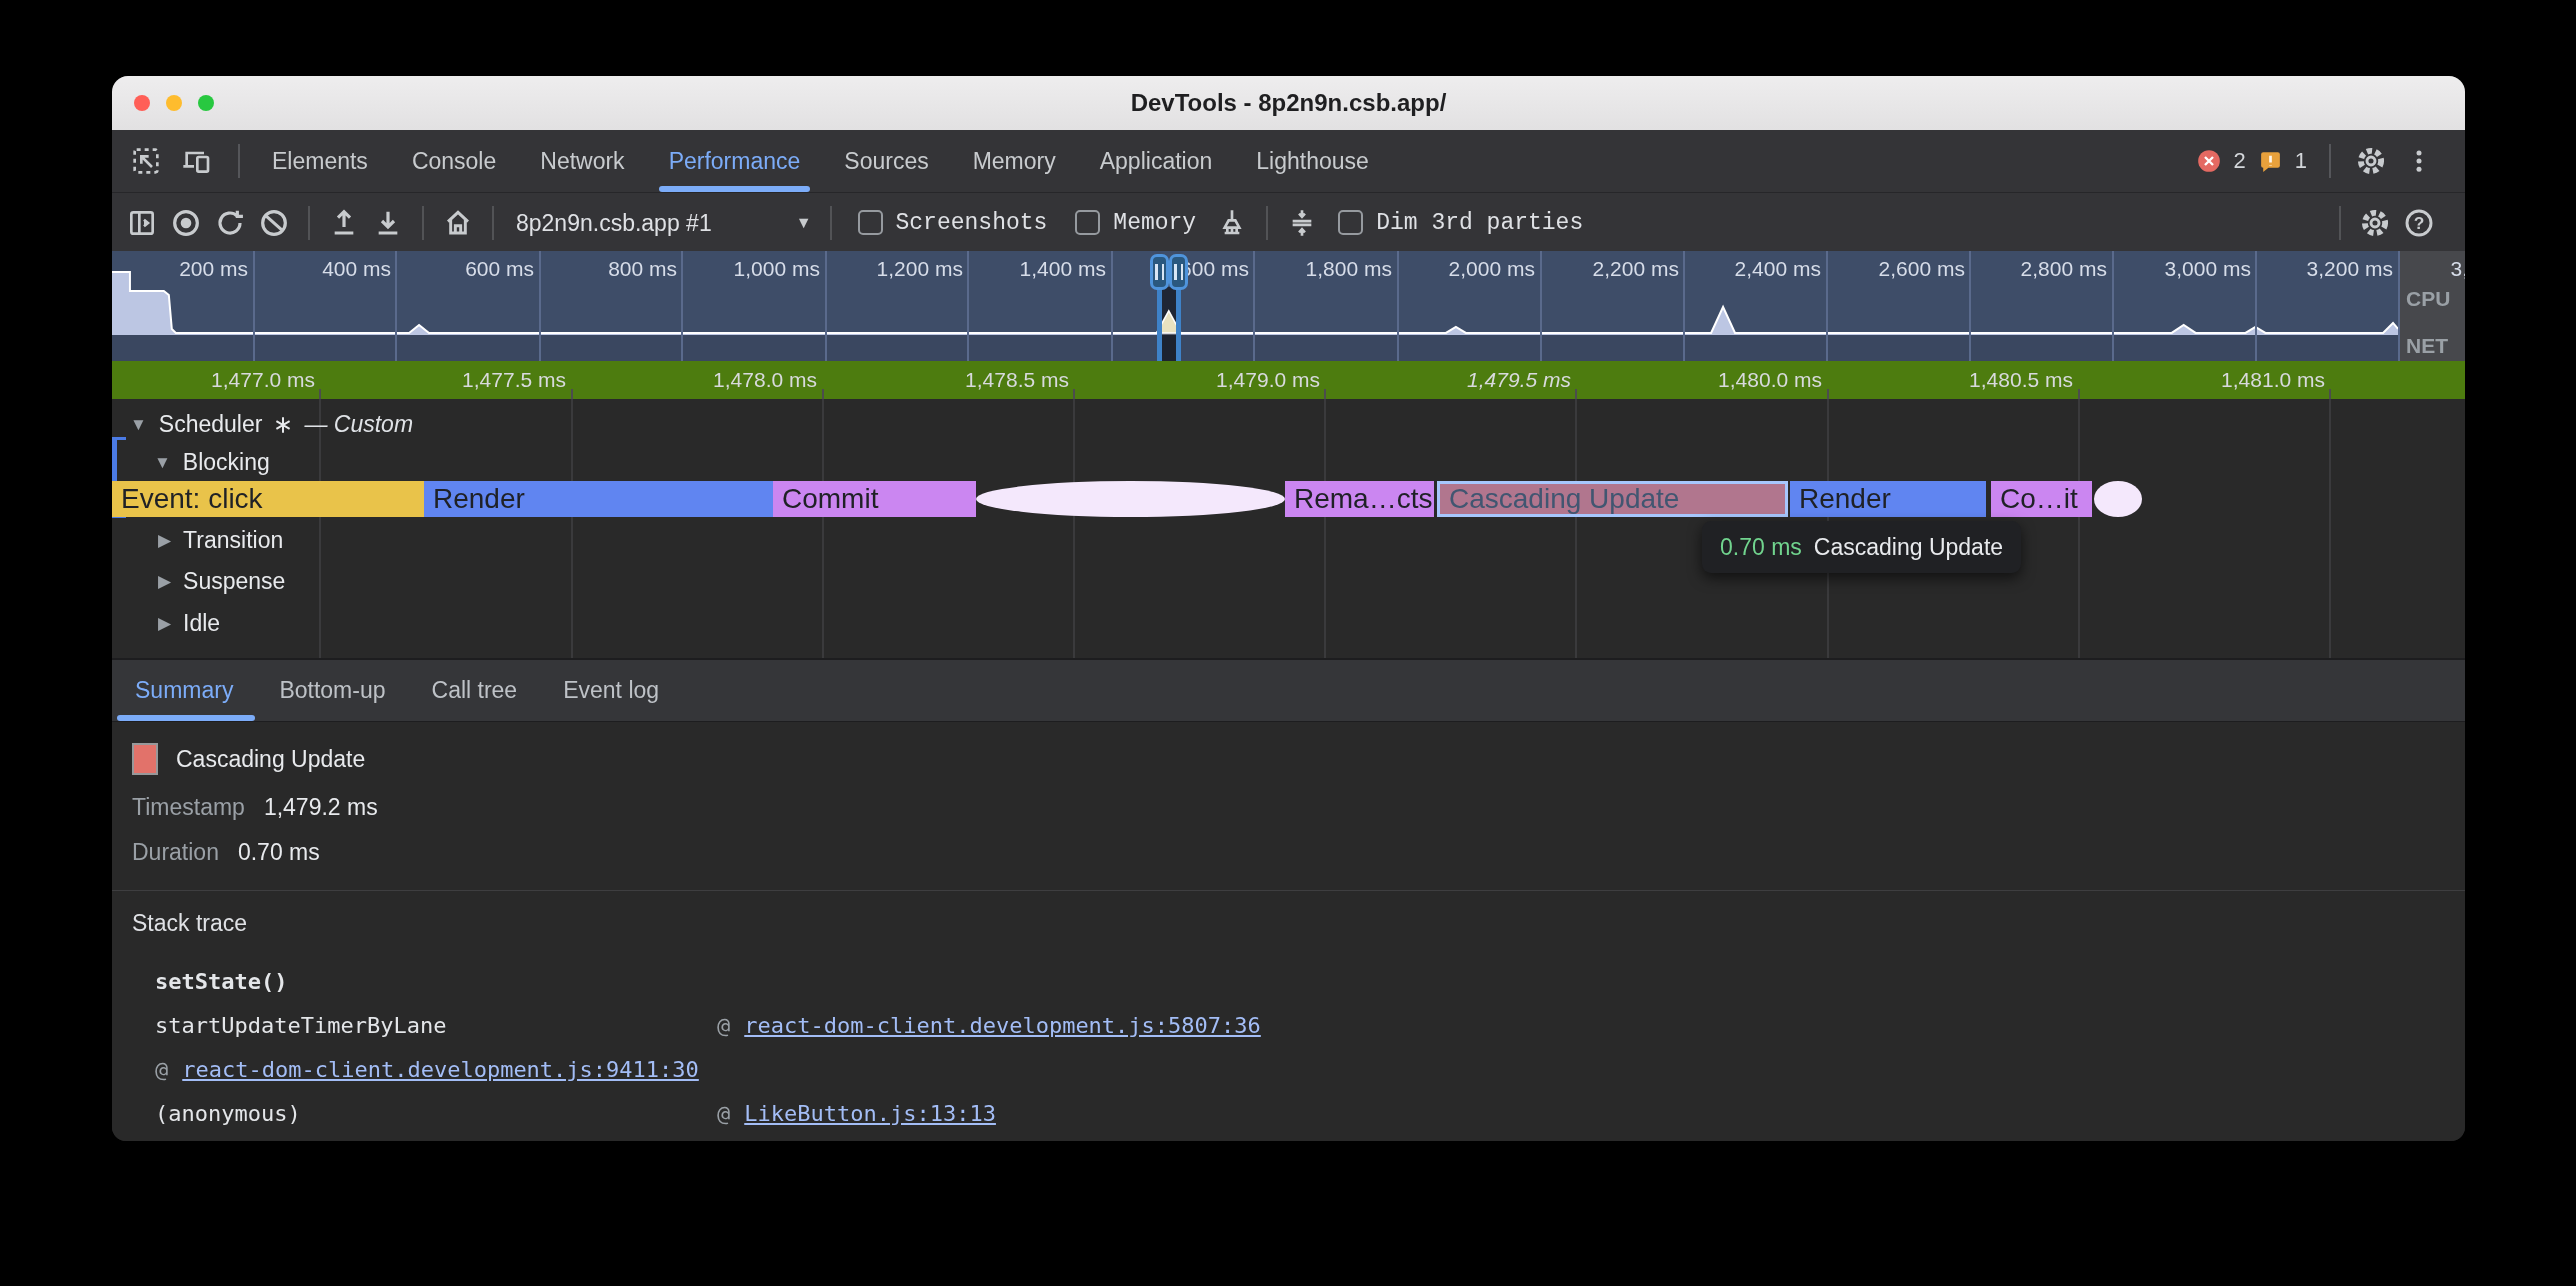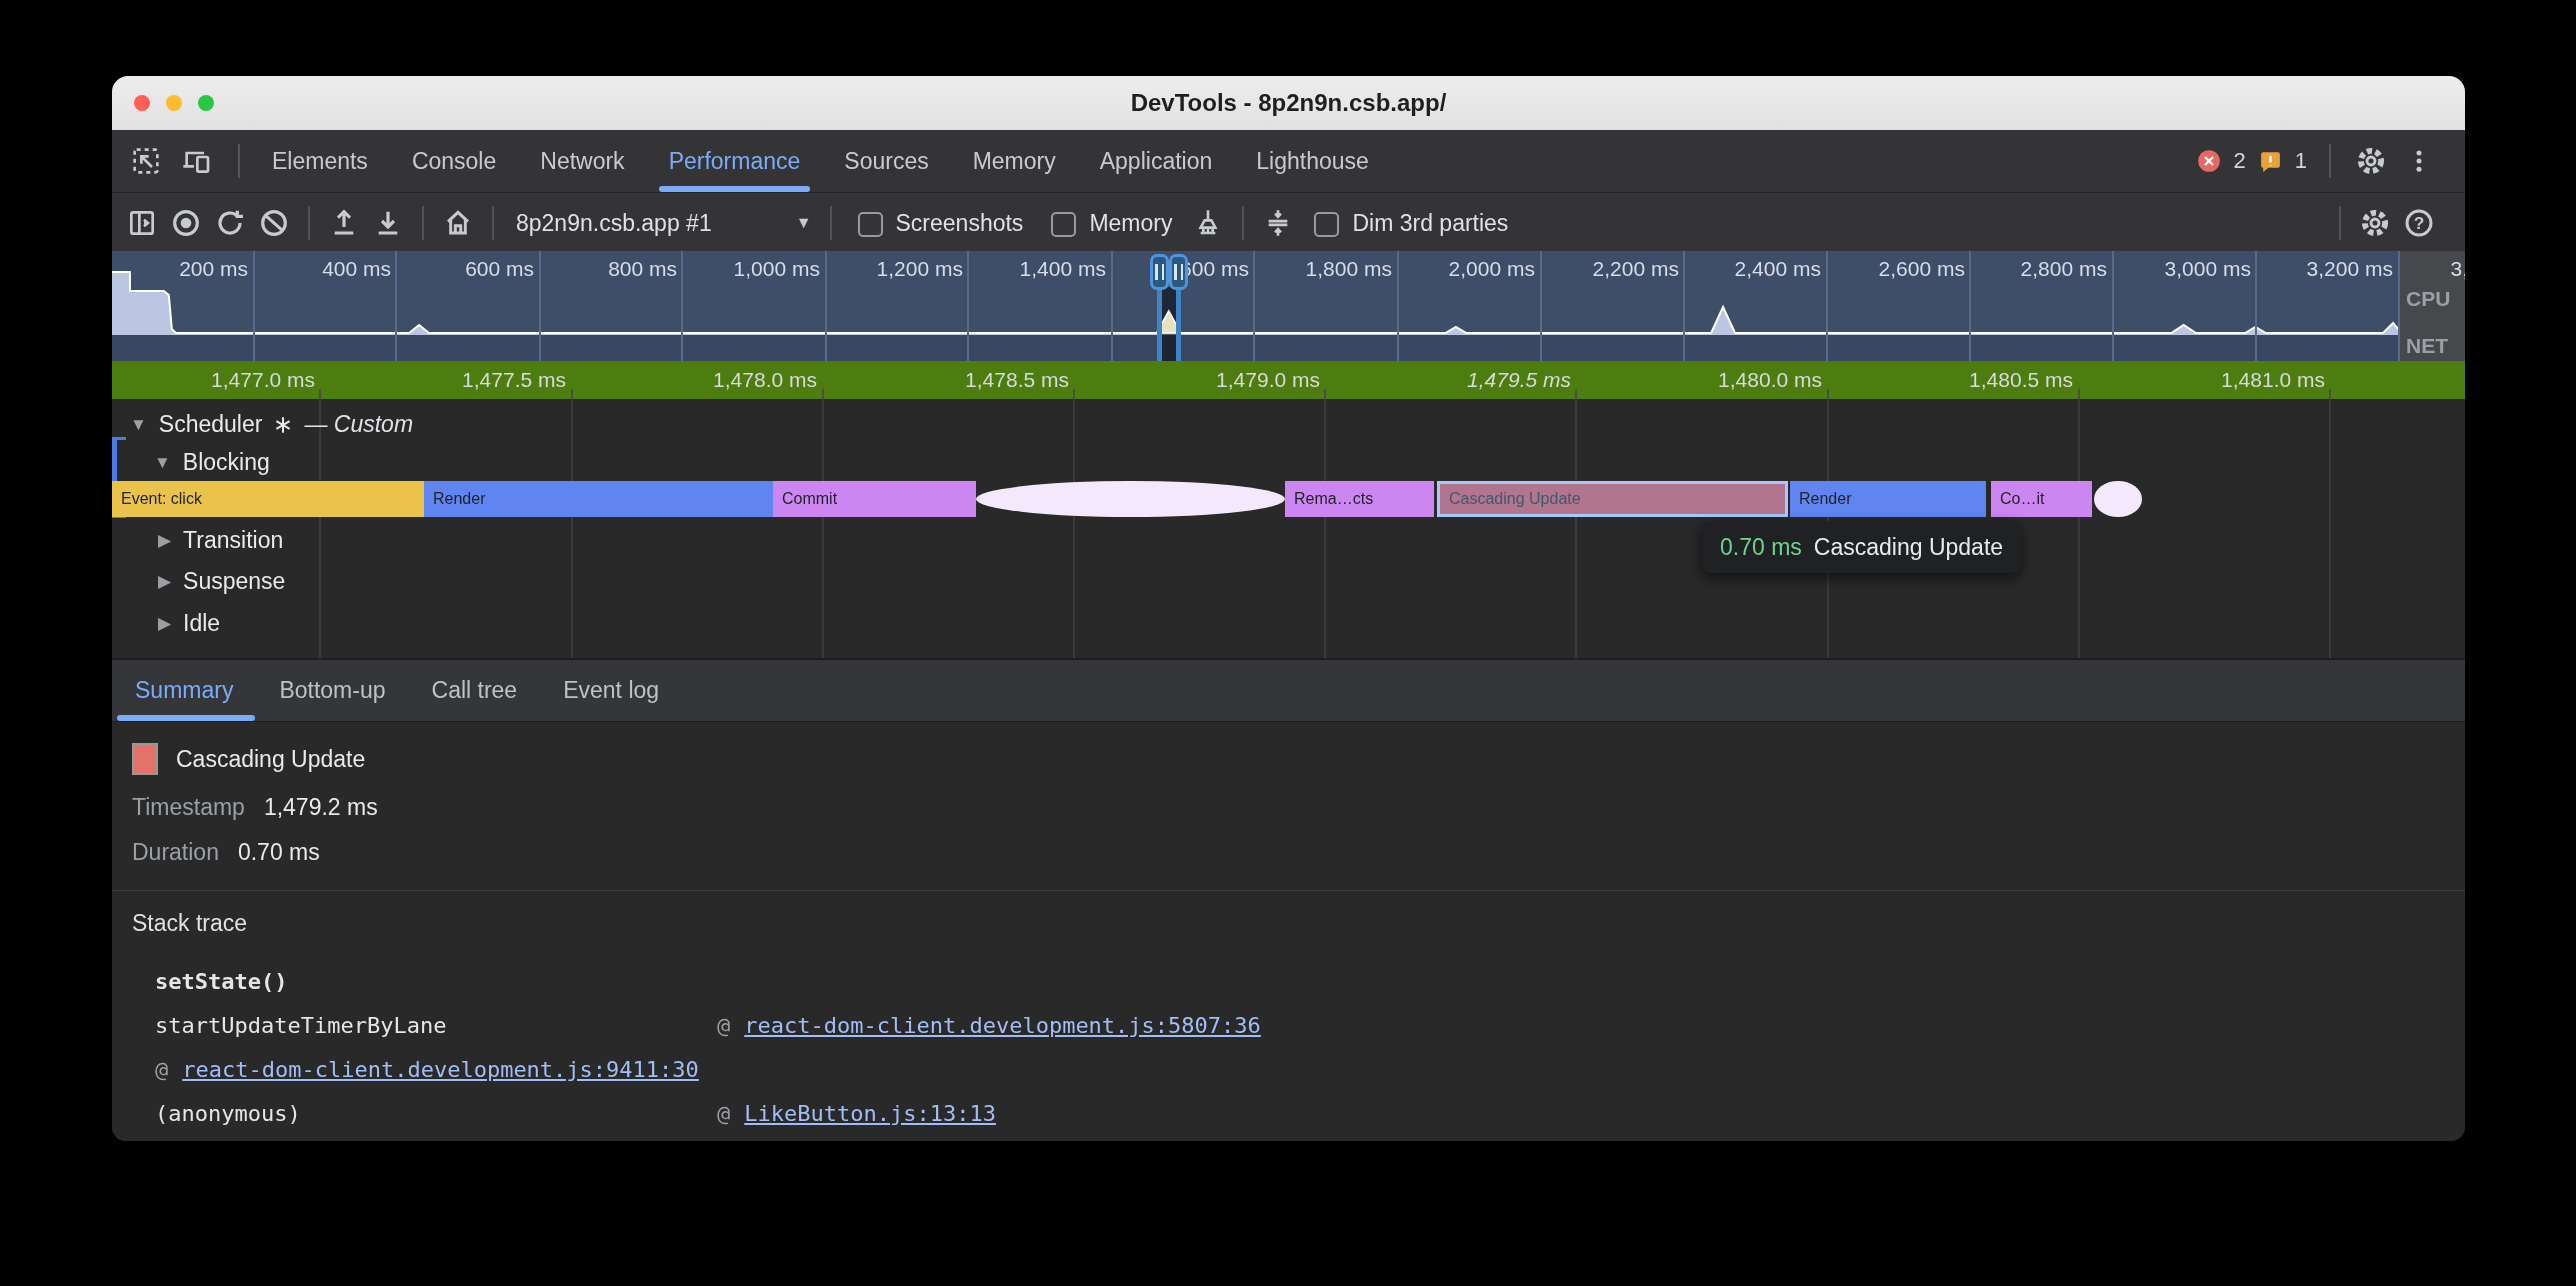--- a/index.html
+++ b/index.html
@@ -30,21 +30,21 @@
         border-radius:4px;background:#7cacf8;}
   .tb-right{margin-left:auto;display:flex;align-items:center;gap:12px;margin-right:28px;}
   .badge-count{color:#d3d6da;font-size:22px;}
   
   .toolbar{position:absolute;left:0;top:116px;width:100%;height:60px;background:#343437;
            border-top:1px solid #262629;display:flex;align-items:center;color:#dfe1e5;font-size:23px;}
   .toolbar .iconbtn{margin:0 4px;}
   .tsep{width:2px;height:34px;background:#525356;margin:0 12px;}
   .pagesel{display:flex;align-items:center;margin:0 6px 0 10px;color:#dfe1e5;}
   .caret{margin-left:84px;font-size:16px;color:#c7cacd;}
-  .check{display:flex;align-items:flex-end;margin:16px 14px;}
+  .check{display:flex;align-items:flex-start;margin:16px 14px;font-family:Liberation Mono, monospace;}
   .box{width:21px;height:21px;border:2.5px solid #969a9f;border-radius:5px;margin-right:13px;background:transparent;}
   .tb2-right{margin-left:auto;display:flex;align-items:center;margin-right:24px;}
   
   .overview{position:absolute;left:0;top:175px;width:100%;height:110px;background:#3e4d68;}
   .ov-grid{position:absolute;top:0;width:2px;height:110px;background:#5a6a8c;}
   .ov-label{position:absolute;top:6px;width:144px;text-align:right;font-size:21px;color:#d7dde9;}
   .grayzone{position:absolute;left:2286px;top:0;width:67px;height:110px;background:#47484c;}
   .side-lbl{position:absolute;left:2294px;font-size:21px;font-weight:700;color:#9aa0a6;}
   .netstrip{position:absolute;left:0;top:84px;width:2286px;height:26px;background:#3a4760;}
   .ov-svg{position:absolute;left:0;top:0;}
@@ -62,21 +62,21 @@
   
   .trackarea{position:absolute;left:0;top:323px;width:100%;height:259px;background:#292929;}
   .tk-grid{position:absolute;top:0;width:2px;height:259px;background:#3a3a3c;}
   .rowlbl{position:absolute;color:#e8eaed;font-size:23px;white-space:nowrap;display:flex;align-items:center;}
   .tri{color:#9aa0a6;font-size:17px;margin-right:12px;}
   .custom{font-style:italic;color:#dfe2e6;margin-left:10px;}
   .bracket{position:absolute;left:0;top:38px;width:14px;height:81px;
            border-left:5px solid #4b7be5;border-top:3px solid #4b7be5;border-bottom:3px solid #4b7be5;
            box-sizing:border-box;}
   .flame{position:absolute;left:0;top:82px;height:36px;width:100%;}
-  .bar{position:absolute;top:0;height:36px;line-height:36px;font-size:16px;color:#1f2126;
+  .bar{position:absolute;top:0;height:36px;line-height:36px;font-size:28px;color:#1f2126;
        padding-left:9px;box-sizing:border-box;overflow:hidden;white-space:nowrap;}
   .bar.mauve{color:#415671;border:3px solid #a7c7fd;line-height:30px;}
   .tooltip{position:absolute;left:1590px;top:445px;height:52px;background:#202124;border-radius:9px;
            box-shadow:0 5px 14px rgba(0,0,0,.6);display:flex;align-items:center;padding:0 18px;
            font-size:23px;white-space:nowrap;z-index:5;}
   .tt-dur{color:#71d48e;margin-right:12px;}
   .tt-lbl{color:#e8eaed;}
   
   .btabs{position:absolute;left:0;top:582px;width:100%;height:64px;background:#353639;
          border-top:2px solid #1d1d1f;border-bottom:1px solid #1d1d1f;

